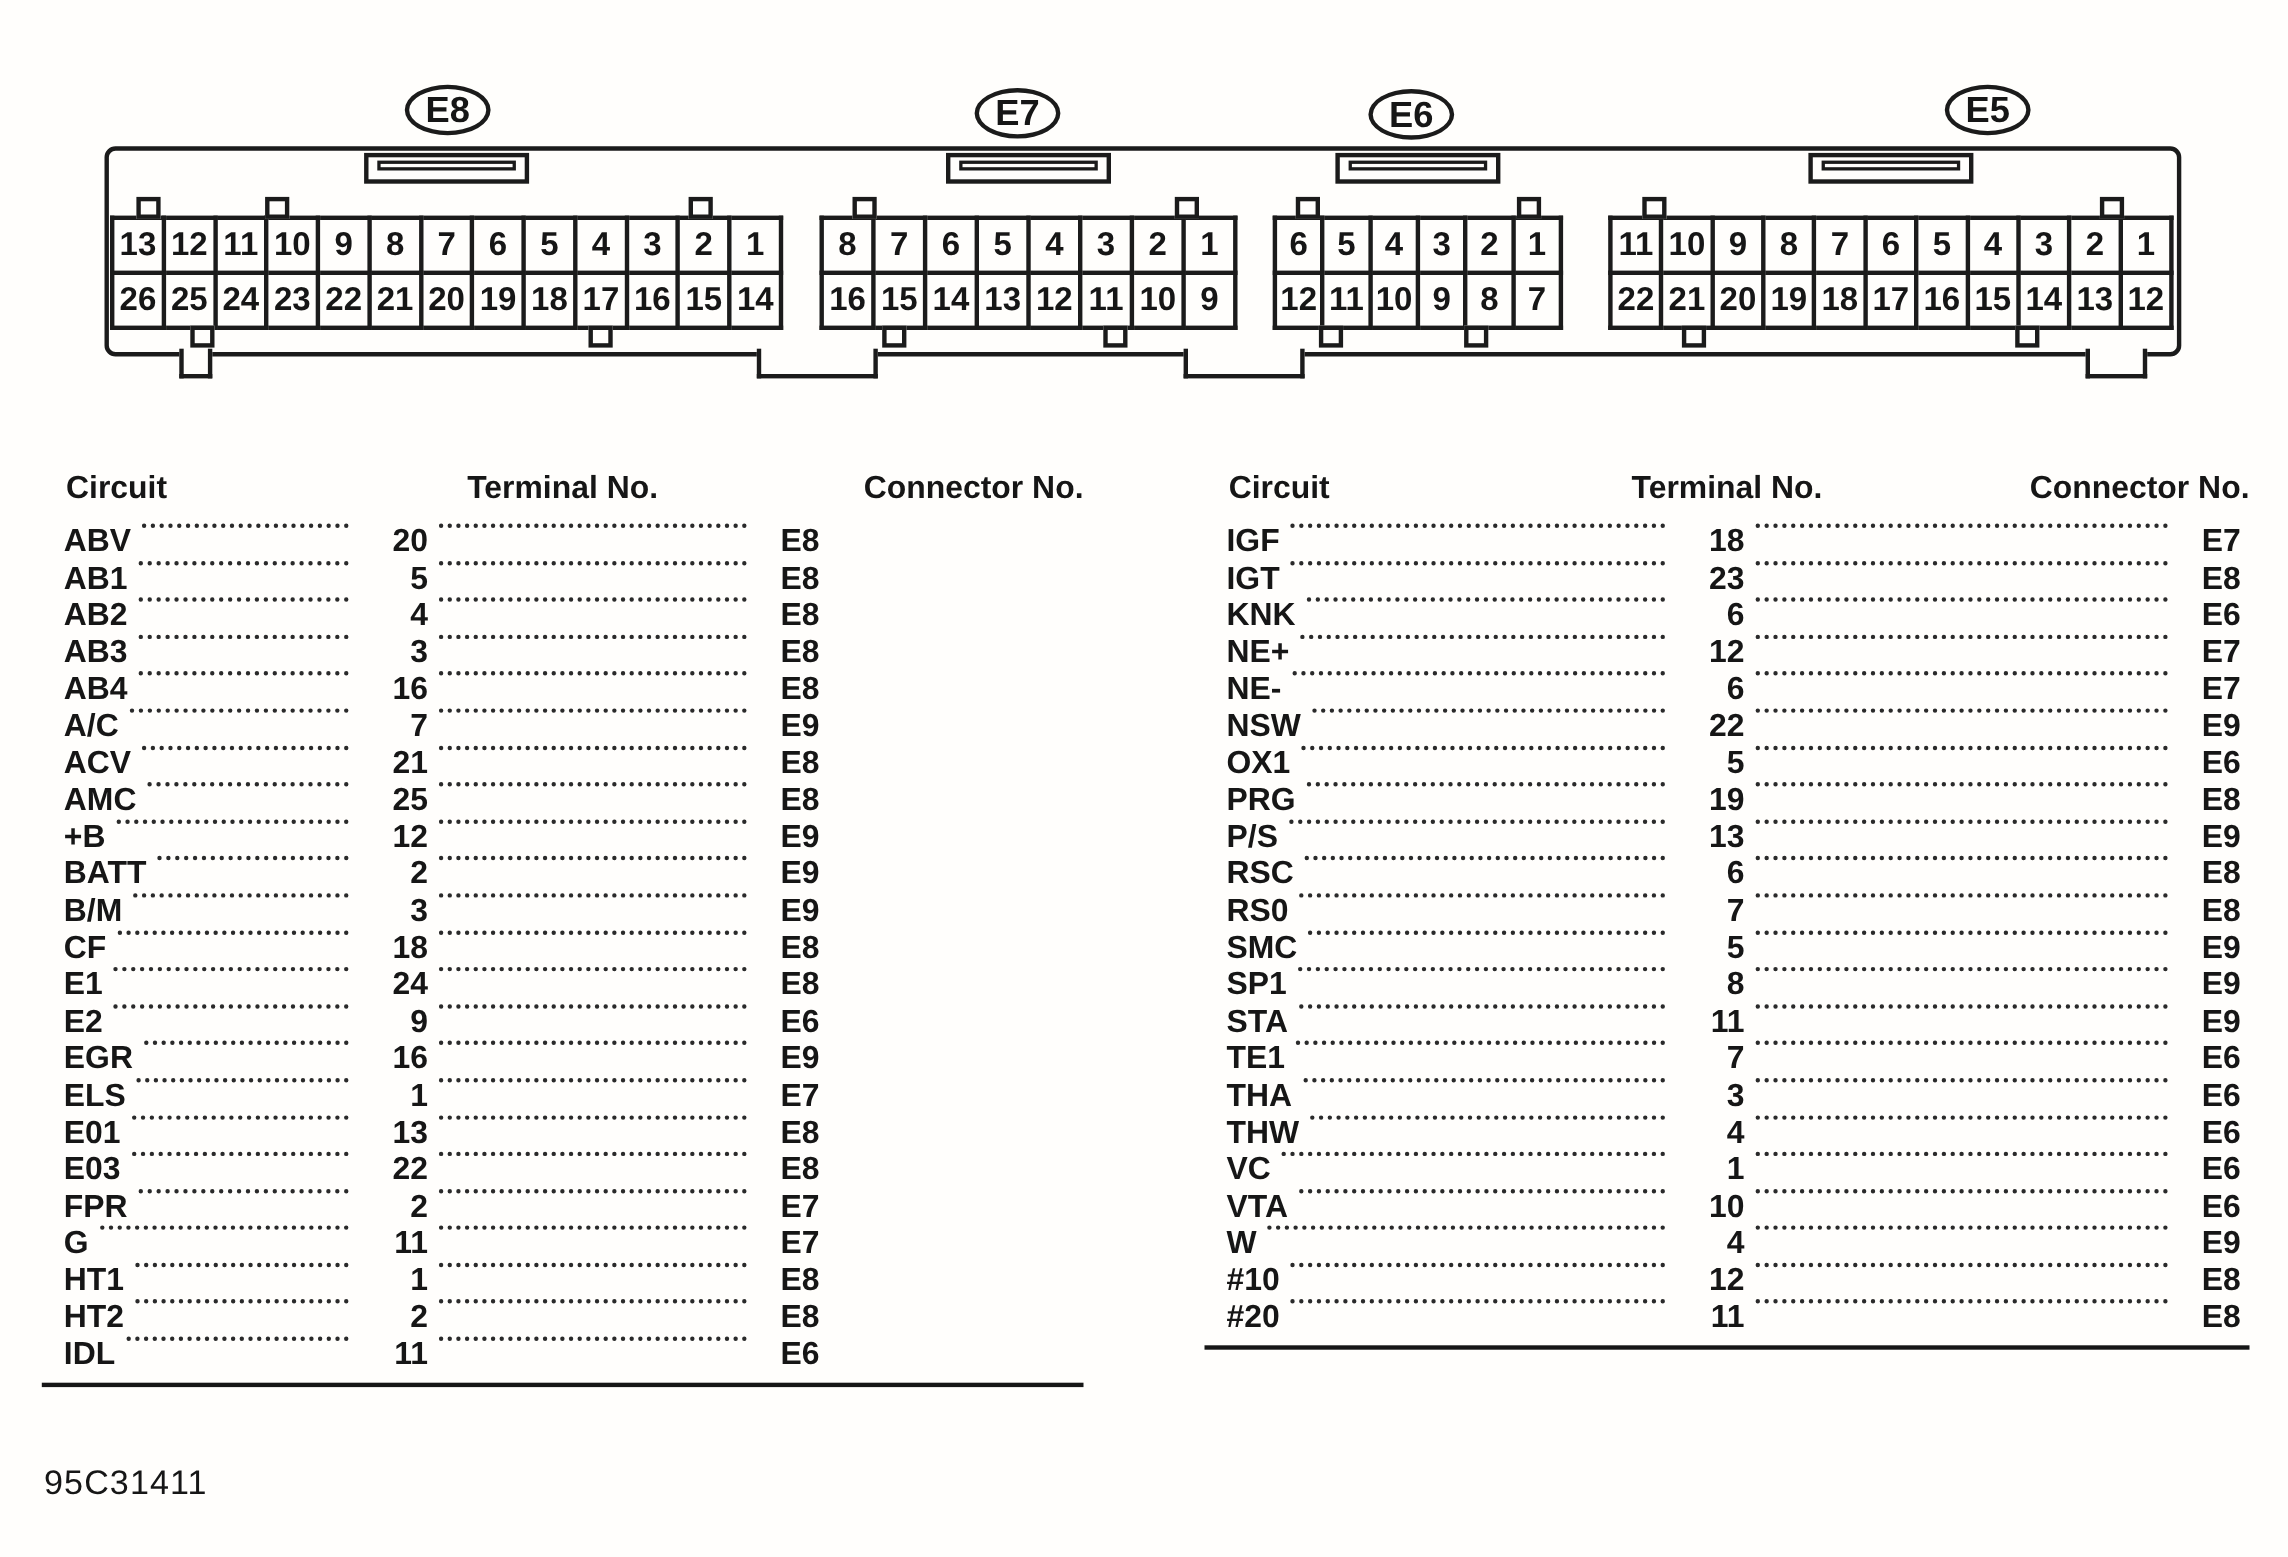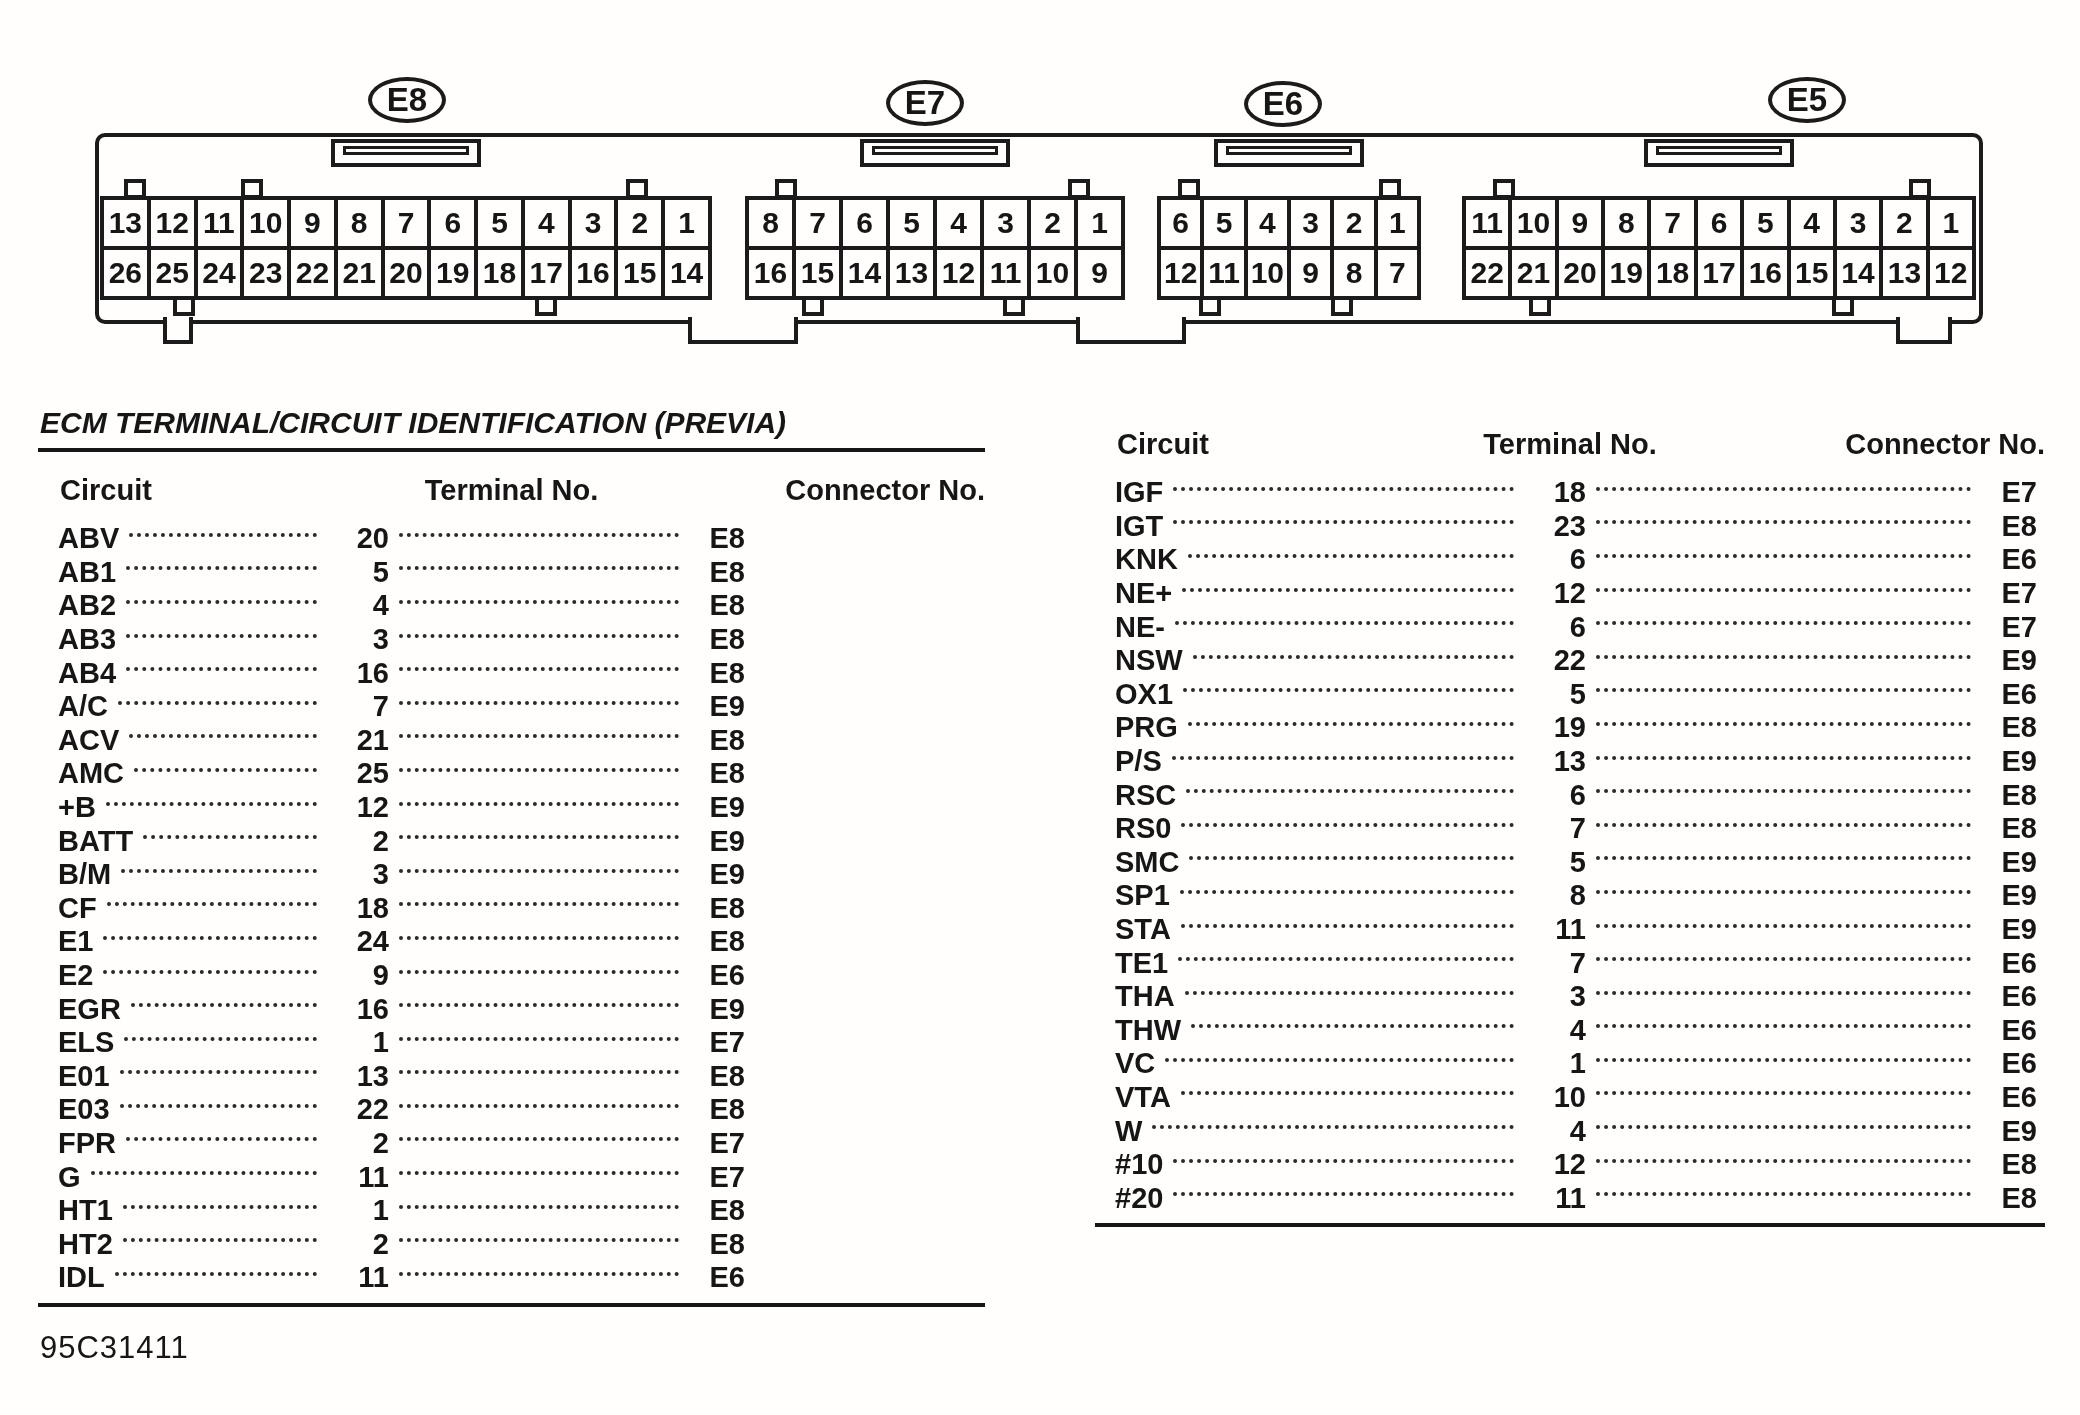--- a/index.html
+++ b/index.html
@@ -51,21 +51,21 @@
   .ttitle {
     font-size: 30px; font-weight: bold; font-style: italic;
     padding: 0 0 8px 2px; border-bottom: 4px solid #161616; white-space: nowrap;
   }
   .thead { position: relative; height: 46px; margin-top: 18px; font-size: 29px; font-weight: bold; text-align: right; }
   .h-circuit   { position: absolute; left: 22px; top: 4px; }
   .h-terminal  { position: absolute; left: 50%; top: 4px; transform: translateX(-50%); }
   .h-connector { position: absolute; right: 0; top: 4px; }
   .rows { margin-top: 6px; }
   .trow {
-    display: flex; align-items: center; height: 33.6px;
+    display: flex; align-items: flex-start; height: 33.6px;
     font-size: 29px; font-weight: bold; padding-left: 20px;
   }
   .trow .circuit  { flex: 0 0 auto; }
   .trow .leader   { flex: 1 1 auto; height: 2px; border-bottom: 4px dotted #2a2a2a; margin: 0 8px 8px 10px; }
   .trow .terminal { flex: 0 0 64px; text-align: right; }
   .trow .l2       { flex: 0 0 var(--l2); }
   .trow .conn     { flex: 0 0 58px; text-align: right; margin-right: var(--tailm); }
   .tbottom { border-bottom: 4px solid #161616; margin-top: 8px; }
   .figcode { position: absolute; left: 40px; top: 1330px; font-size: 31px; letter-spacing: 1px; }
 </style>
@@ -239,21 +239,20 @@
               <td>14</td>
               <td>13</td>
               <td>12</td>
             </tr>
           </tbody>
         </table>
     </div>
   </div>
 
   <section class="ctable" style="left:38px;width:947px;--l2:280px;--tailm:240px">
-    <div class="ttitle">ECM TERMINAL/CIRCUIT IDENTIFICATION (PREVIA)</div>
     <div class="thead">
       <span class="h-circuit">Circuit</span>
       <span class="h-terminal">Terminal No.</span>
       <span class="h-connector">Connector No.</span>
     </div>
     <div class="rows">
         <div class="trow">
           <span class="circuit">ABV</span>
           <span class="leader l1"></span>
           <span class="terminal">20</span>

